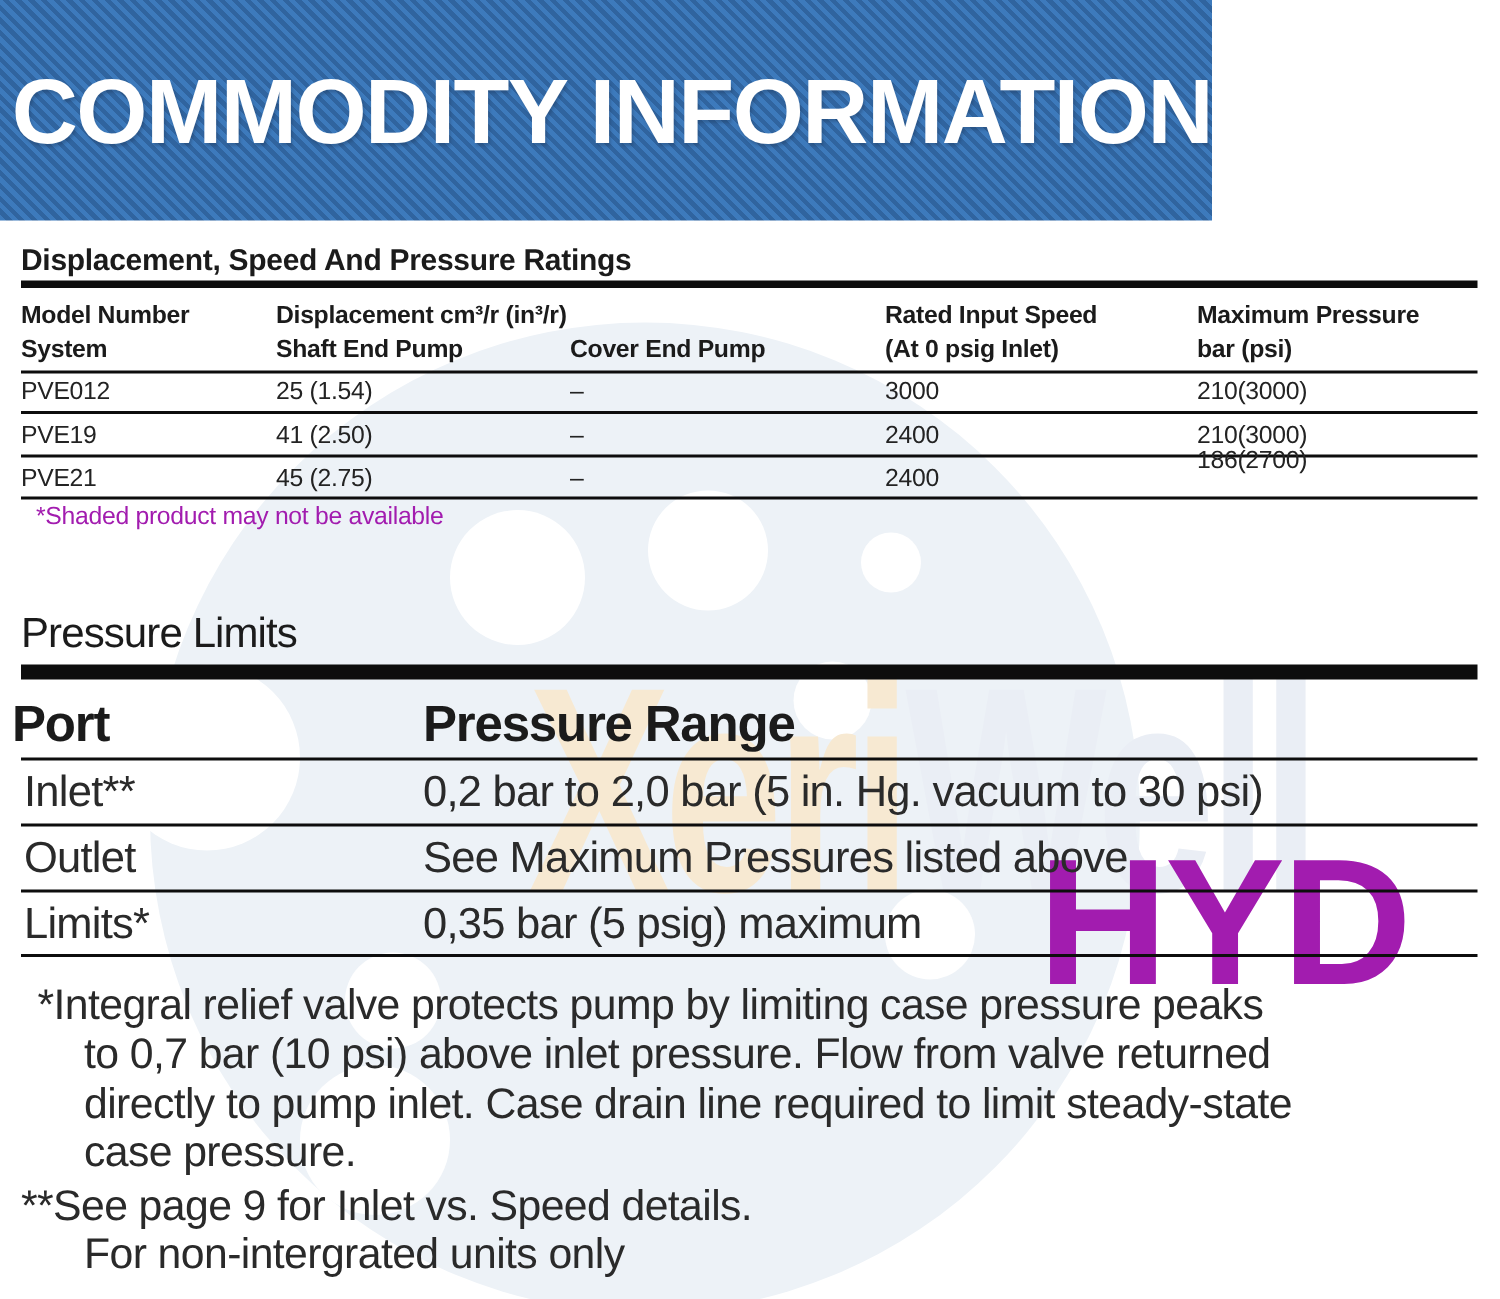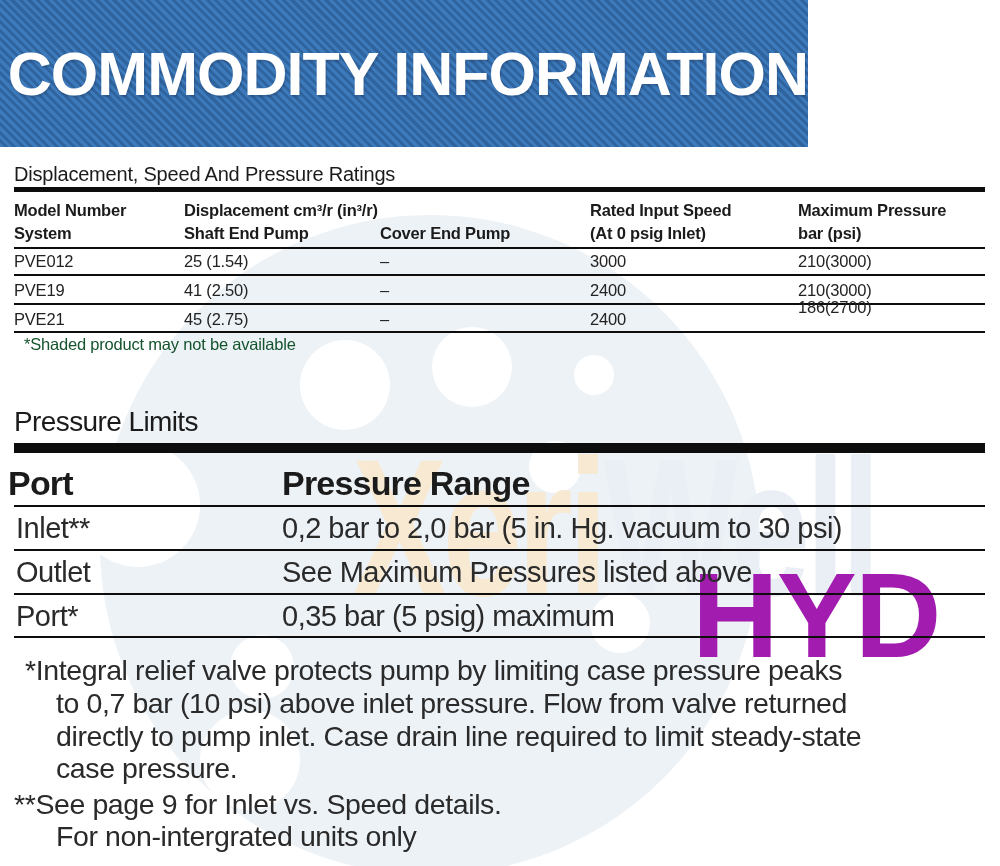--- a/index.html
+++ b/index.html
@@ -36,25 +36,25 @@
   .wm-well{color:#eaeef5;}
   #wm-hyd{
     position:absolute;left:692px;top:555px;font-size:120px;font-weight:bold;
     line-height:1;letter-spacing:-2px;color:#a21caf;
   }
 
   
   #content{position:absolute;inset:0;z-index:1;}
   .rule{position:absolute;background:#0d0d0d;}
 
-  .sec1-title{left:14px;top:163px;font-size:20px;font-weight:normal;letter-spacing:-0.2px;}
+  .sec1-title{left:14px;top:163px;font-size:20px;font-weight:bold;letter-spacing:-0.2px;}
 
   .th{font-size:16.5px;font-weight:bold;letter-spacing:-0.2px;}
   .td{font-size:16.5px;letter-spacing:-0.2px;color:#232323;}
-  .fn-small{left:24px;top:335px;font-size:16.5px;letter-spacing:-0.2px;color:#14532d;}
+  .fn-small{left:24px;top:335px;font-size:16.5px;letter-spacing:-0.2px;color:#a21caf;}
 
   .sec2-title{left:14px;top:406px;font-size:28px;font-weight:normal;letter-spacing:-0.6px;}
   .pl-th{font-size:34px;font-weight:bold;letter-spacing:-0.8px;}
   .pl-td{font-size:29px;letter-spacing:-0.5px;color:#2a2a2a;}
 
   .note{font-size:28.5px;letter-spacing:-0.4px;color:#2a2a2a;}
 </style>
 </head>
 <body>
 
@@ -127,21 +127,21 @@
     <div class="rule" style="left:14px;top:505px;width:971px;height:2px;"></div>
 
     <div class="abs pl-td" style="left:16px;top:512px;">Inlet**</div>
     <div class="abs pl-td" style="left:282px;top:512px;">0,2 bar to 2,0 bar (5 in. Hg. vacuum to 30 psi)</div>
     <div class="rule" style="left:14px;top:549px;width:971px;height:2px;"></div>
 
     <div class="abs pl-td" style="left:16px;top:556px;">Outlet</div>
     <div class="abs pl-td" style="left:282px;top:556px;">See Maximum Pressures listed above</div>
     <div class="rule" style="left:14px;top:593px;width:971px;height:2px;"></div>
 
-    <div class="abs pl-td" style="left:16px;top:600px;">Port*</div>
+    <div class="abs pl-td" style="left:16px;top:600px;">Limits*</div>
     <div class="abs pl-td" style="left:282px;top:600px;">0,35 bar (5 psig) maximum</div>
     <div class="rule" style="left:14px;top:636px;width:971px;height:2px;"></div>
 
     <div class="abs note" style="left:25px;top:654px;">*Integral relief valve protects pump by limiting case pressure peaks</div>
     <div class="abs note" style="left:56px;top:687px;">to 0,7 bar (10 psi) above inlet pressure. Flow from valve returned</div>
     <div class="abs note" style="left:56px;top:720px;">directly to pump inlet. Case drain line required to limit steady-state</div>
     <div class="abs note" style="left:56px;top:752px;">case pressure.</div>
     <div class="abs note" style="left:14px;top:788px;">**See page 9 for Inlet vs. Speed details.</div>
     <div class="abs note" style="left:56px;top:820px;">For non-intergrated units only</div>
 

